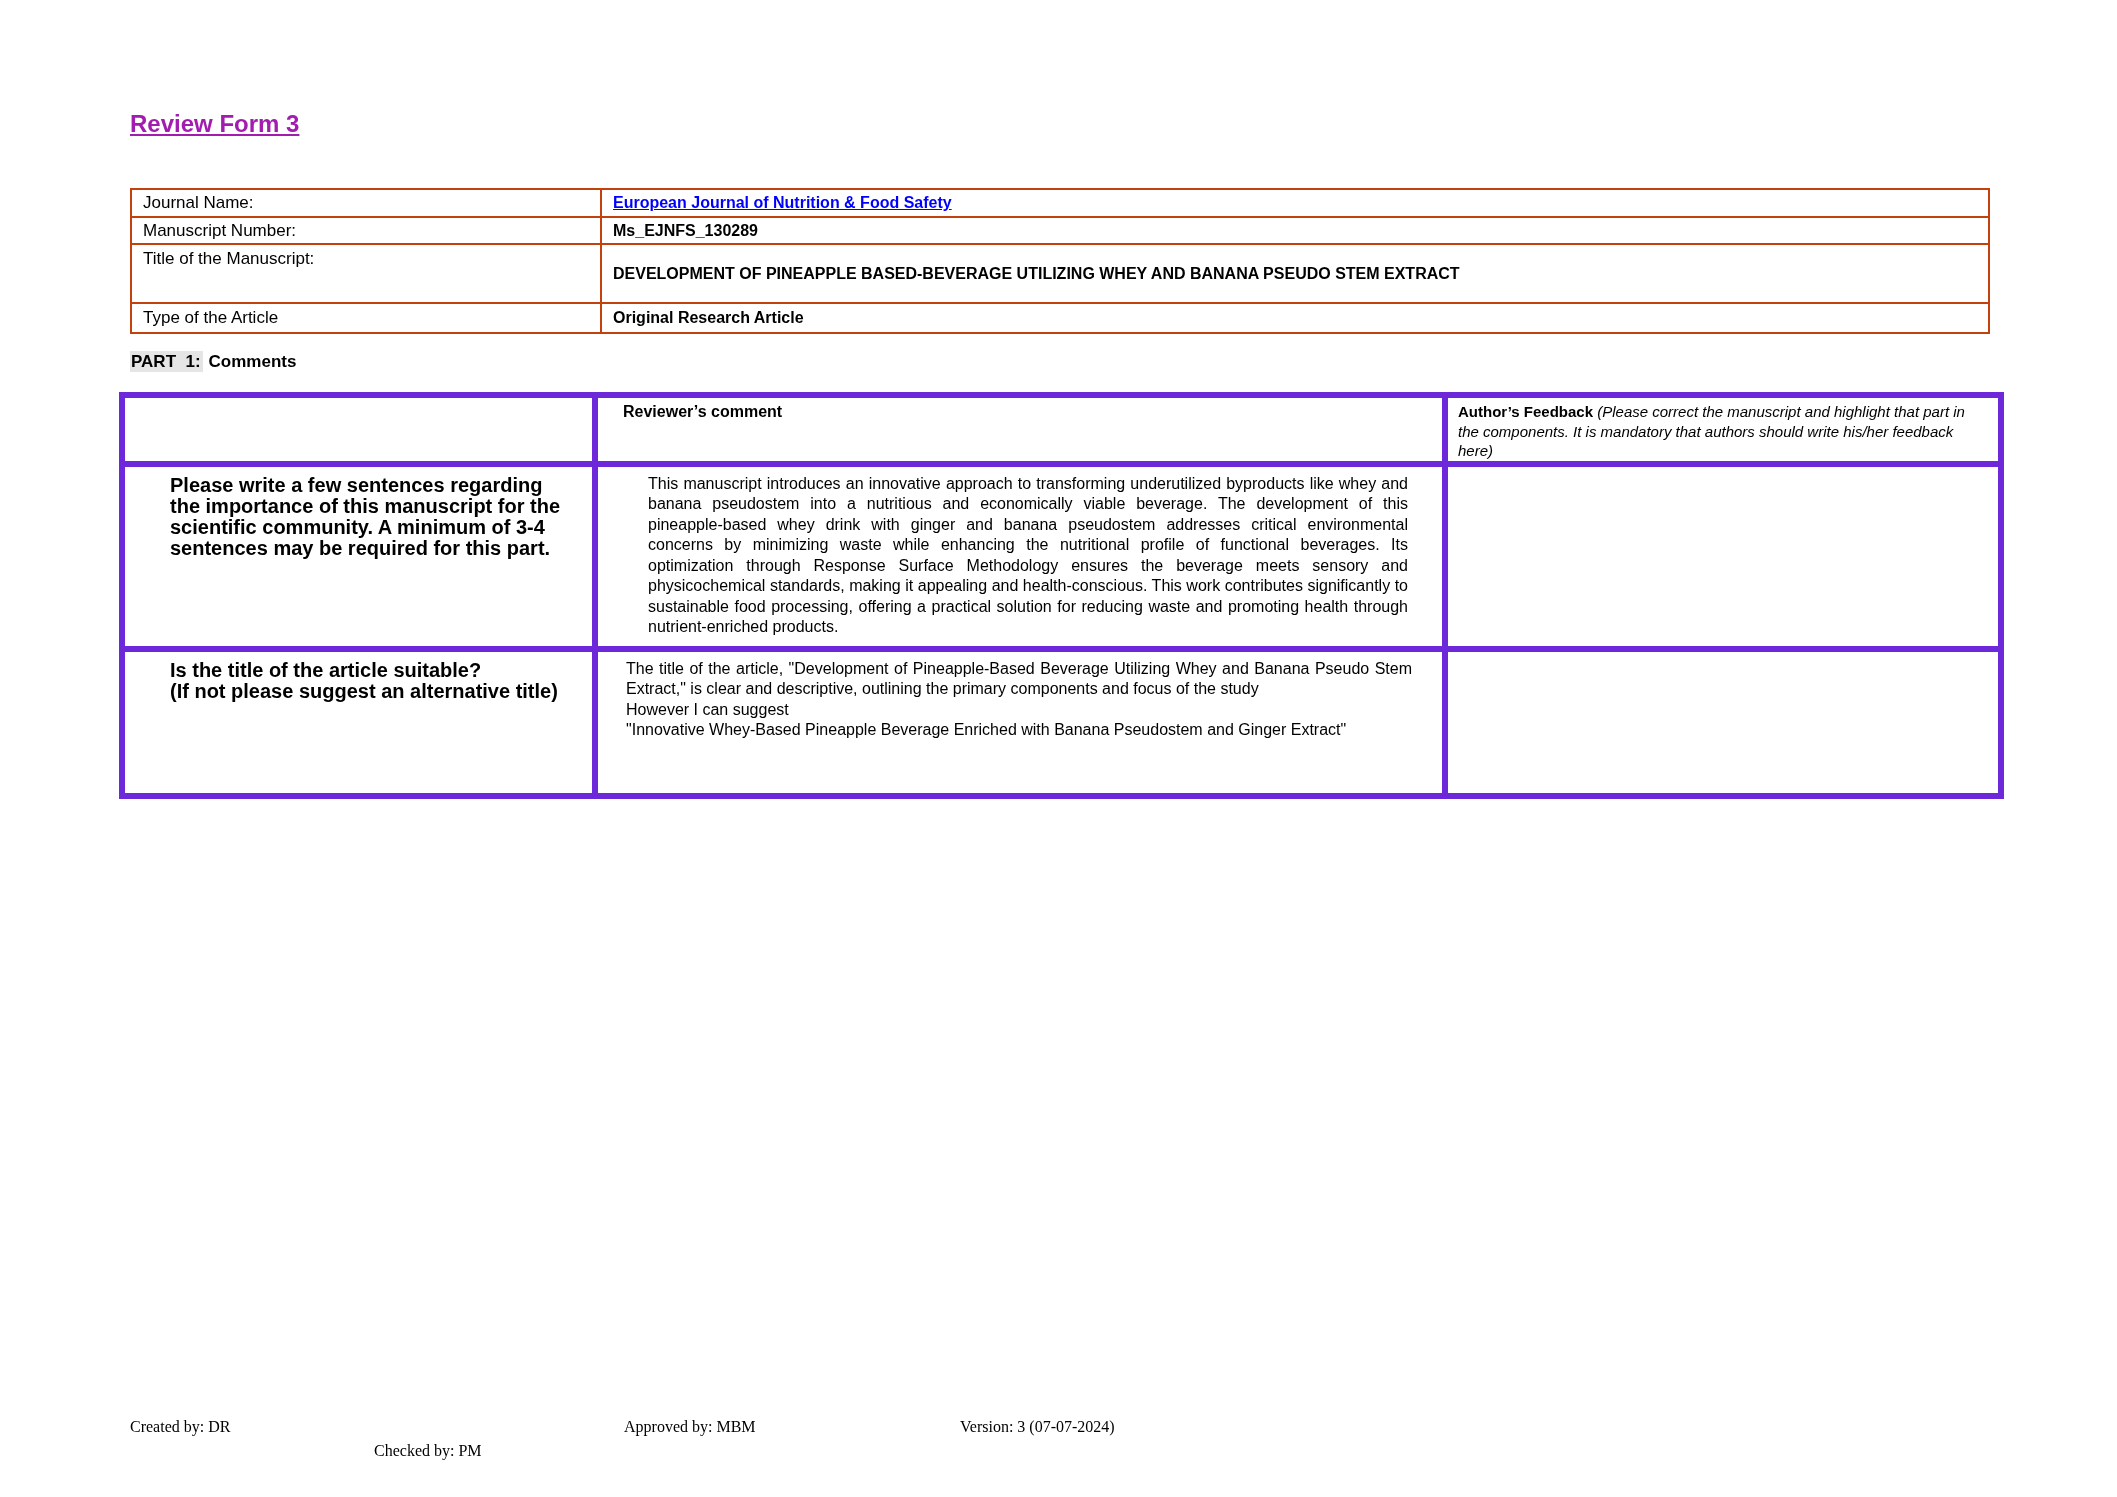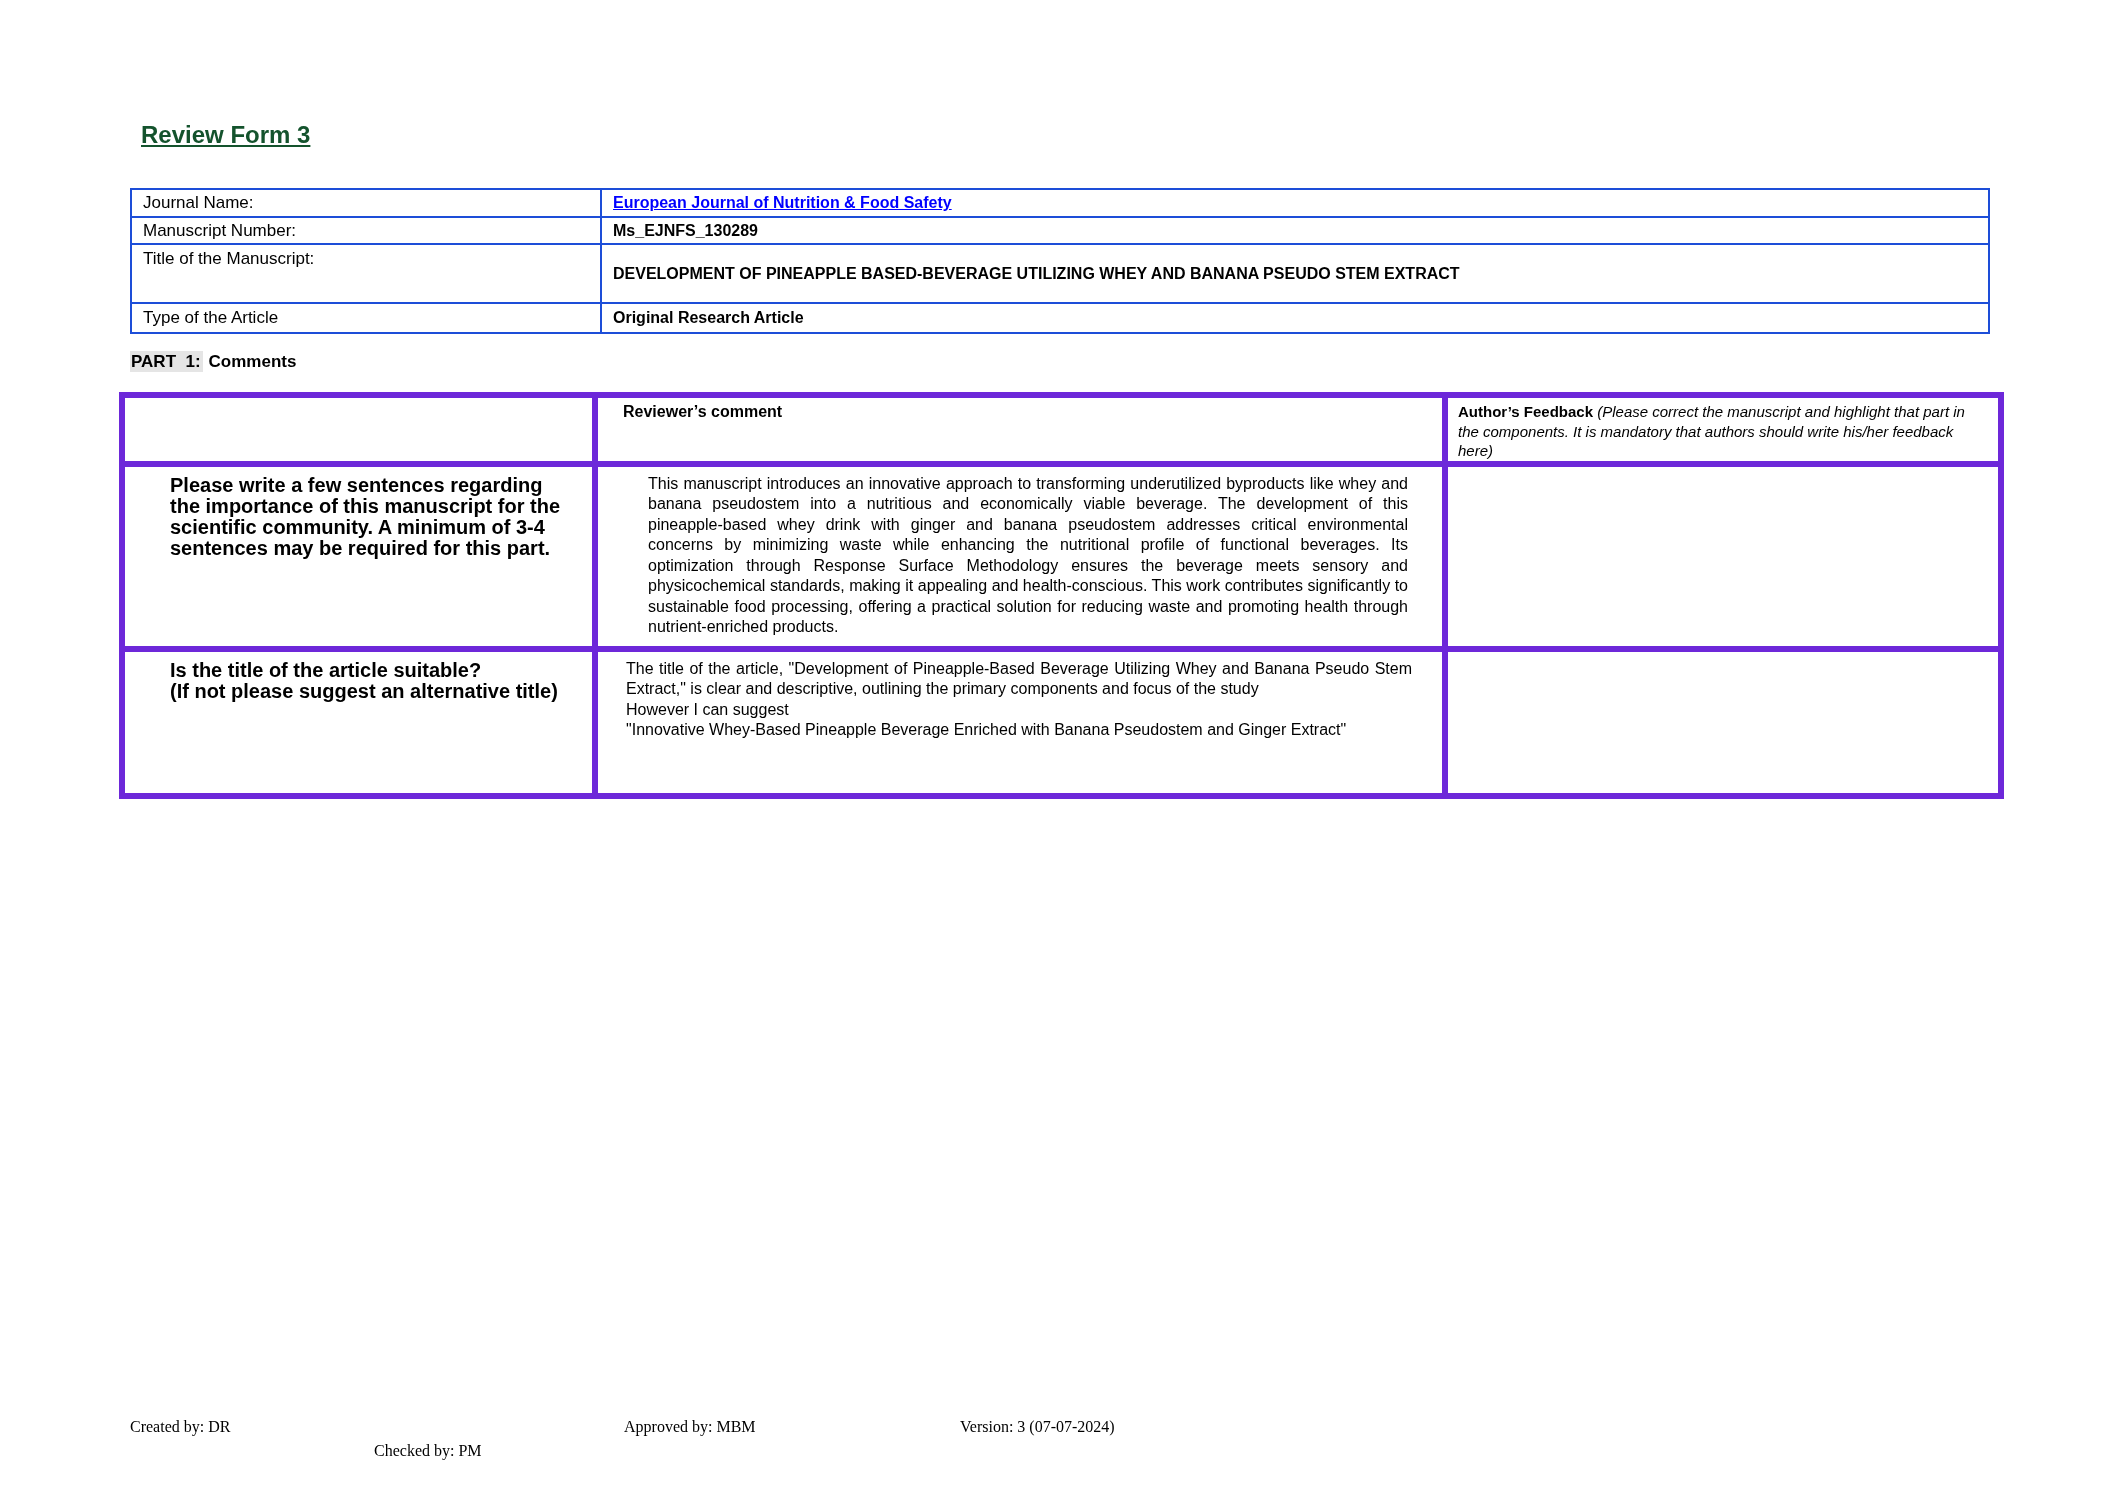--- a/index.html
+++ b/index.html
@@ -13,36 +13,36 @@
     overflow: hidden;
   }
 
   
   .doc-title {
     position: absolute;
     left: 130px;
     top: 110px;
     font-size: 24px;
     font-weight: bold;
-    color: #14532d;
+    color: #a21caf;
     text-decoration: underline;
-    margin: 11px;
+    margin: 0;
     text-align: right;
   }
 
   
   table { border-collapse: collapse; table-layout: fixed; }
   .info-table {
     position: absolute;
     left: 130px;
     top: 188px;
     width: 1858px;
   }
   .info-table td {
-    border: 2px solid #1d4ed8;
+    border: 2px solid #c2410c;
     font-size: 17px;
     padding: 2px 10px 2px 11px;
     vertical-align: middle;
     overflow: hidden;
   }
   .info-table .lbl { font-weight: normal; }
   .info-table .val { font-weight: bold; font-size: 16px; }
   .row-h1 { height: 28px; }
   .row-h2 { height: 27px; }
   .row-h3 { height: 59px; }

